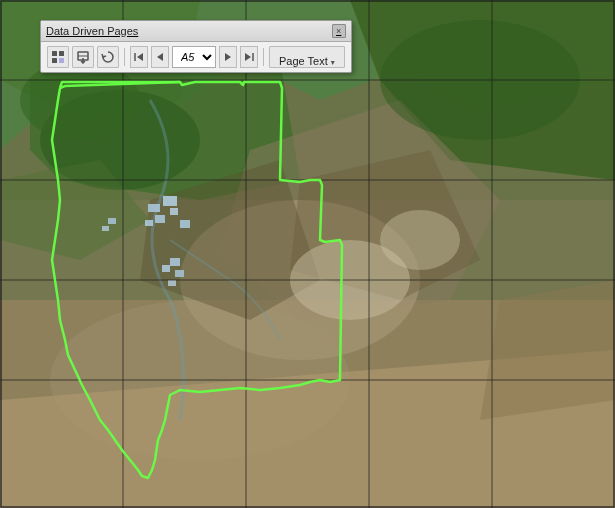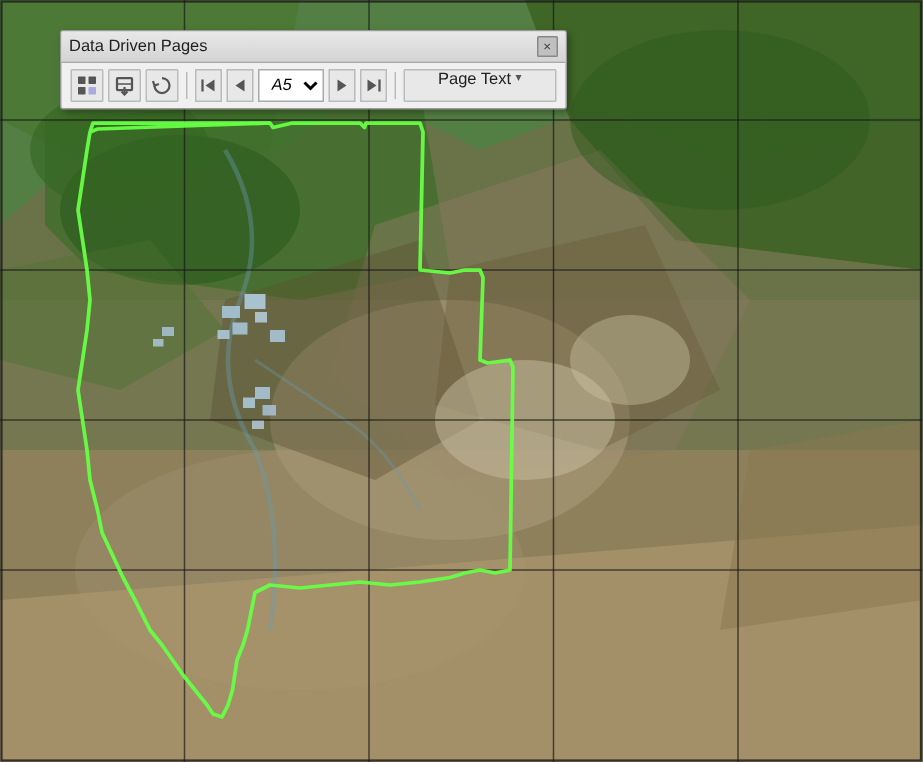--- a/index.html
+++ b/index.html
@@ -27,20 +27,21 @@
 
     #ddp-titlebar {
       background: linear-gradient(to bottom, #e8e8e8, #d4d4d4);
       border-bottom: 1px solid #aaa;
       padding: 3px 5px;
       display: flex;
       align-items: center;
       justify-content: space-between;
       cursor: move;
       user-select: none;
+      text-decoration: underline;
     }
 
     #ddp-title-text {
       font-size: 11px;
       color: #222;
       font-weight: normal;
     }
 
     #ddp-close-btn {
       width: 14px;
@@ -114,24 +115,24 @@
       font-size: 9px;
       color: #333;
     }
 
     
     #page-text-btn {
       height: 22px;
       background: #e8e8e8;
       border: 1px solid #bbb;
       display: flex;
-      align-items: flex-start;
+      align-items: flex-end;
       justify-content: center;
       cursor: pointer;
-      padding: 0 22px;
+      padding: 0 9px;
       gap: 3px;
       font-size: 11px;
       color: #222;
       border-radius: 1px;
     }
 
     
     #map-container {
       position: absolute;
       top: 0;

